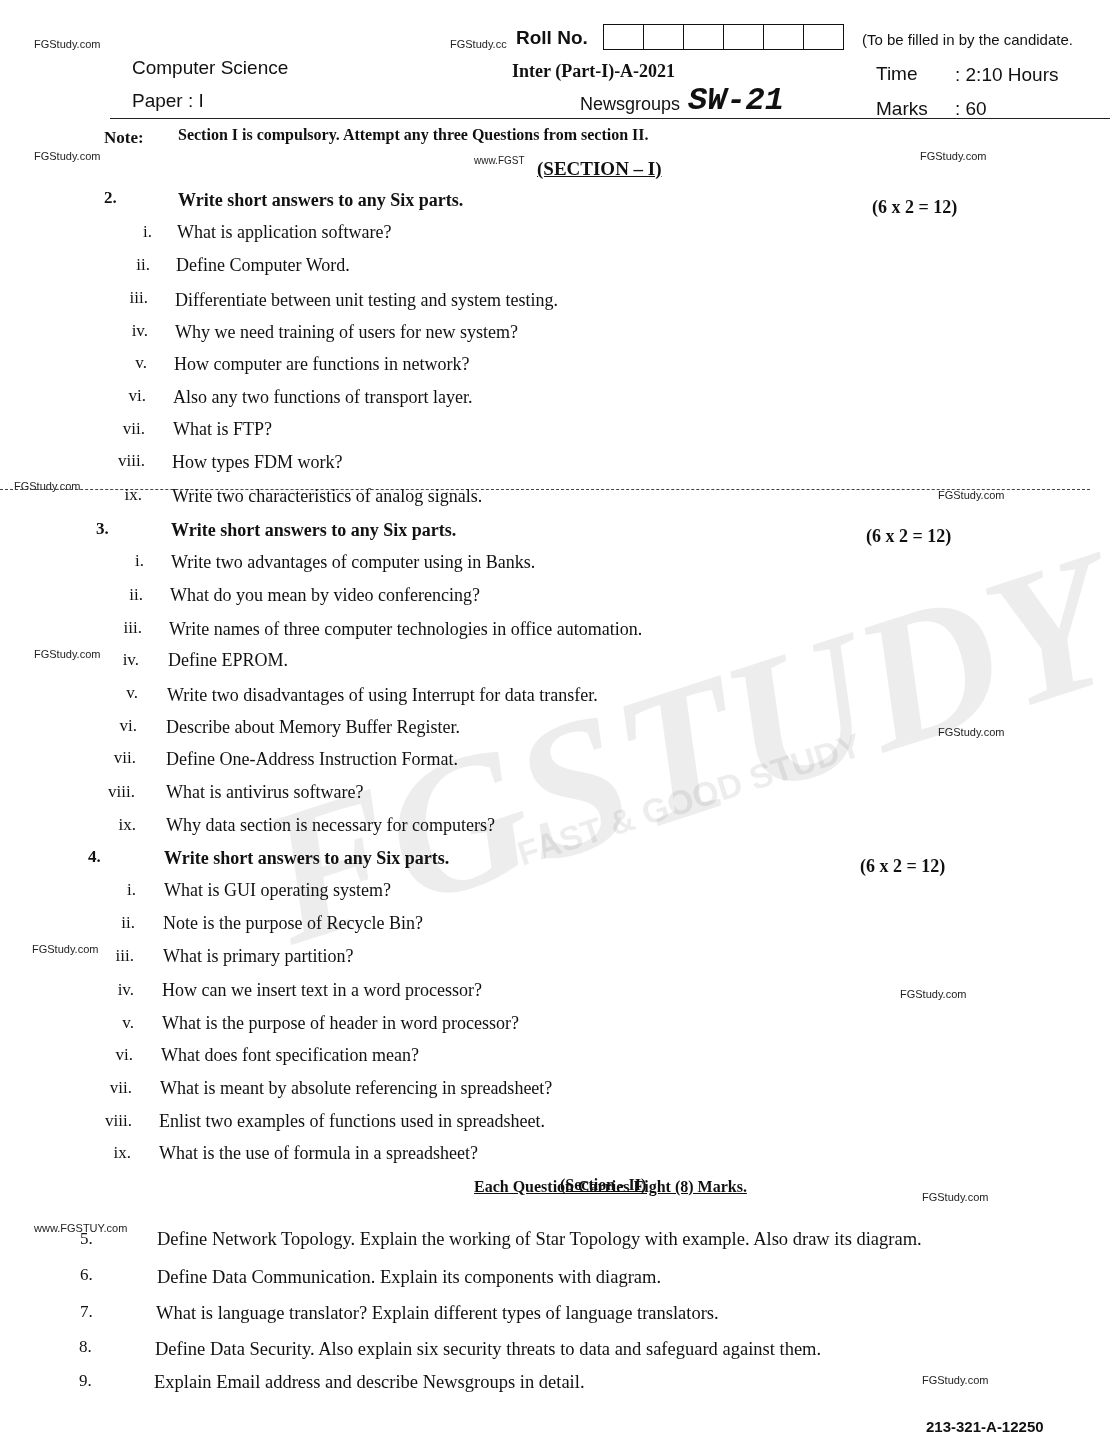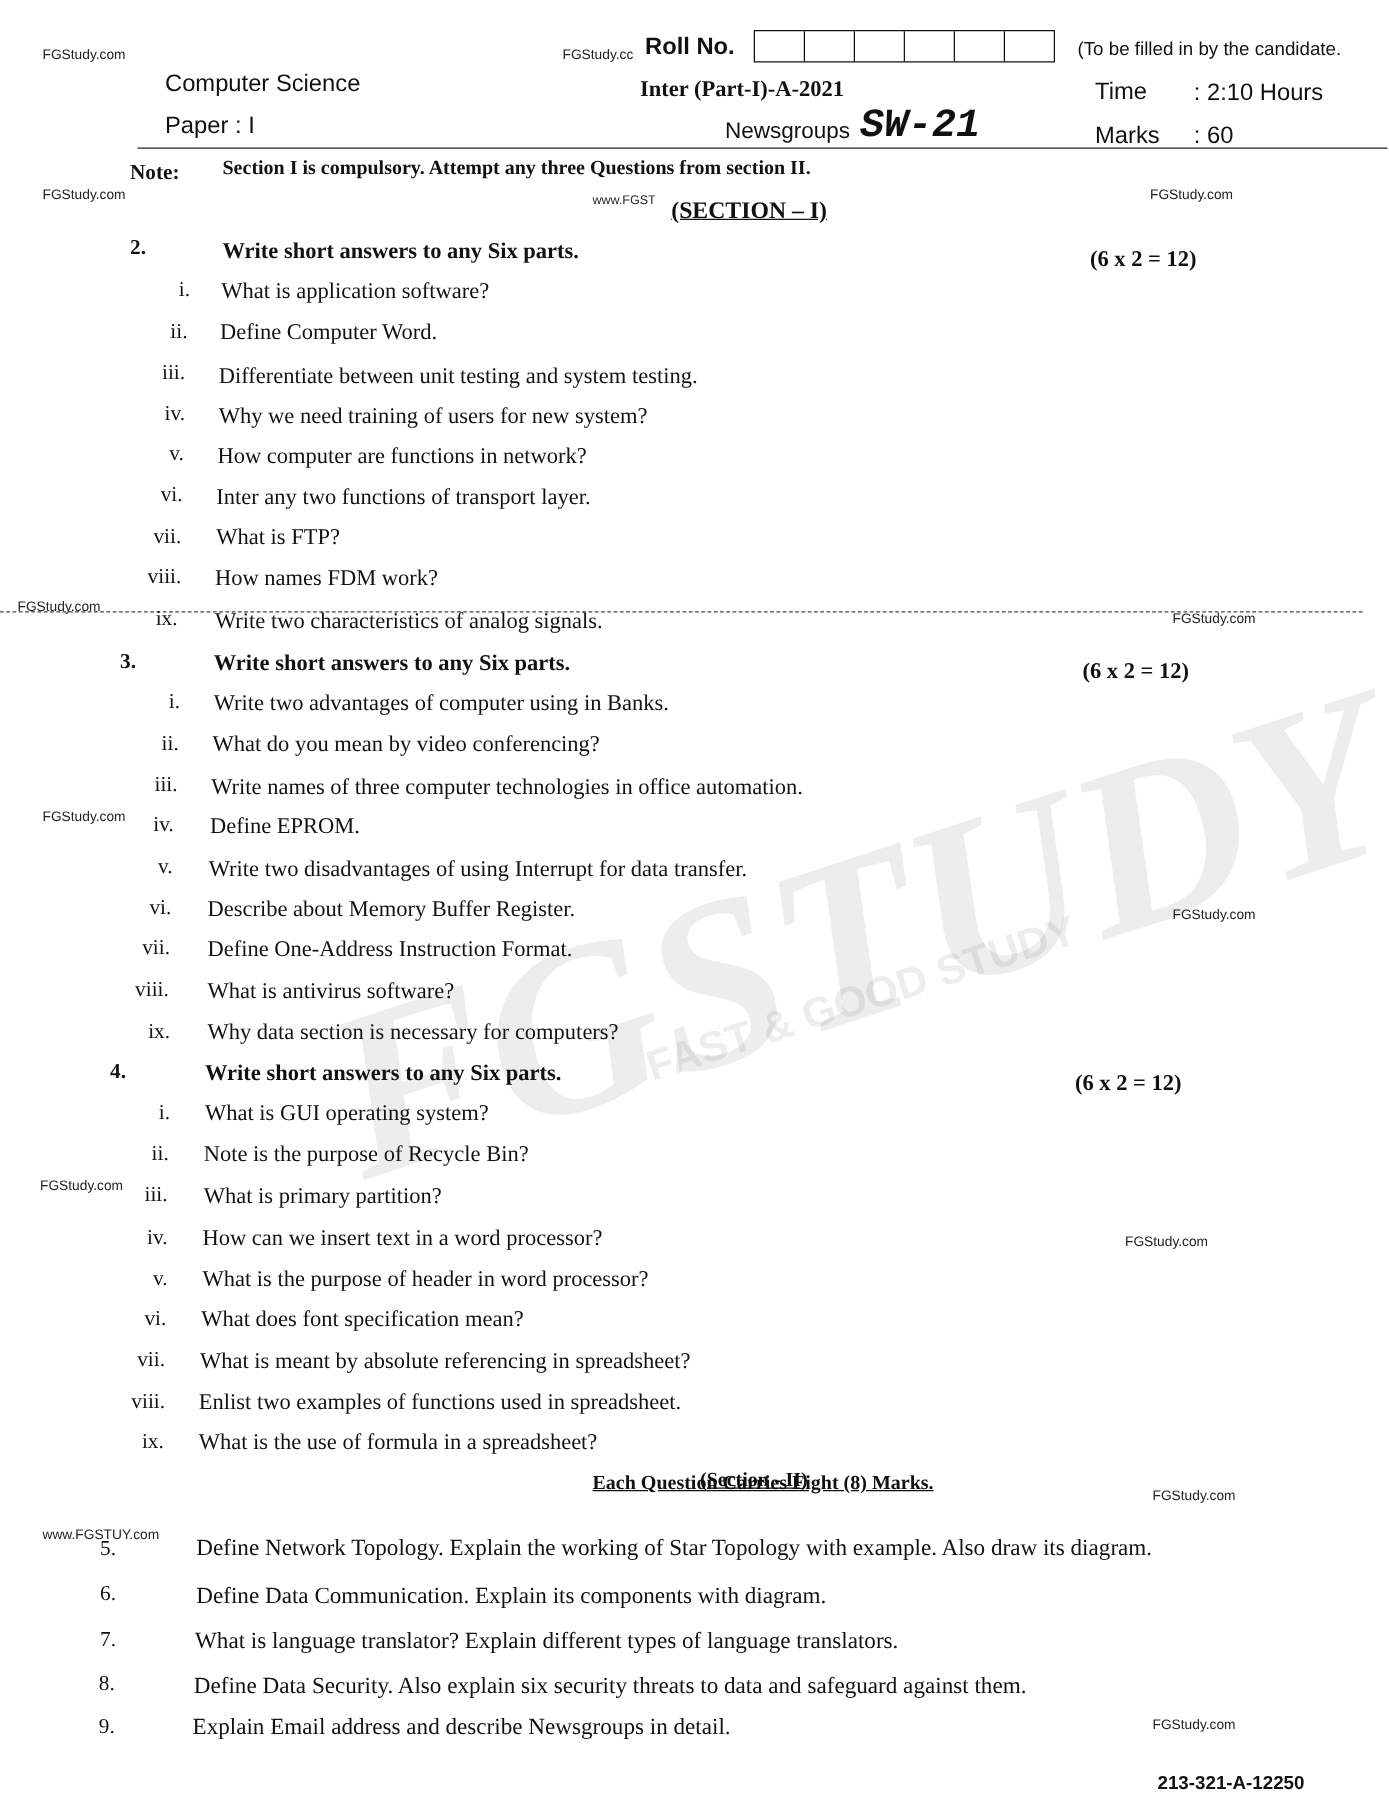--- a/index.html
+++ b/index.html
@@ -75,25 +75,25 @@
 <div class="abs q" style="left:177px;top:222px">What is application software?</div>
 <div class="abs rn" style="left:90px;top:255px">ii.</div>
 <div class="abs q" style="left:176px;top:255px">Define Computer Word.</div>
 <div class="abs rn" style="left:88px;top:288px">iii.</div>
 <div class="abs q" style="left:175px;top:290px">Differentiate between unit testing and system testing.</div>
 <div class="abs rn" style="left:88px;top:321px">iv.</div>
 <div class="abs q" style="left:175px;top:322px">Why we need training of users for new system?</div>
 <div class="abs rn" style="left:87px;top:353px">v.</div>
 <div class="abs q" style="left:174px;top:354px">How computer are functions in network?</div>
 <div class="abs rn" style="left:86px;top:386px">vi.</div>
-<div class="abs q" style="left:173px;top:387px">Inter any two functions of transport layer.</div>
+<div class="abs q" style="left:173px;top:387px">Also any two functions of transport layer.</div>
 <div class="abs rn" style="left:85px;top:419px">vii.</div>
 <div class="abs q" style="left:173px;top:419px">What is FTP?</div>
 <div class="abs rn" style="left:85px;top:451px">viii.</div>
-<div class="abs q" style="left:172px;top:452px">How names FDM work?</div>
+<div class="abs q" style="left:172px;top:452px">How types FDM work?</div>
 <div class="dline" style="left:0;top:489px;width:1090px"></div>
 <div class="abs rn" style="left:82px;top:485px">ix.</div>
 <div class="abs q" style="left:172px;top:486px">Write two characteristics of analog signals.</div>
 
 <div class="abs num" style="left:96px;top:519px">3.</div>
 <div class="abs q bold" style="left:171px;top:520px">Write short answers to any Six parts.</div>
 <div class="abs marks" style="left:866px;top:526px">(6 x 2 = 12)</div>
 <div class="abs rn" style="left:84px;top:551px">i.</div>
 <div class="abs q" style="left:171px;top:552px">Write two advantages of computer using in Banks.</div>
 <div class="abs rn" style="left:83px;top:585px">ii.</div>

